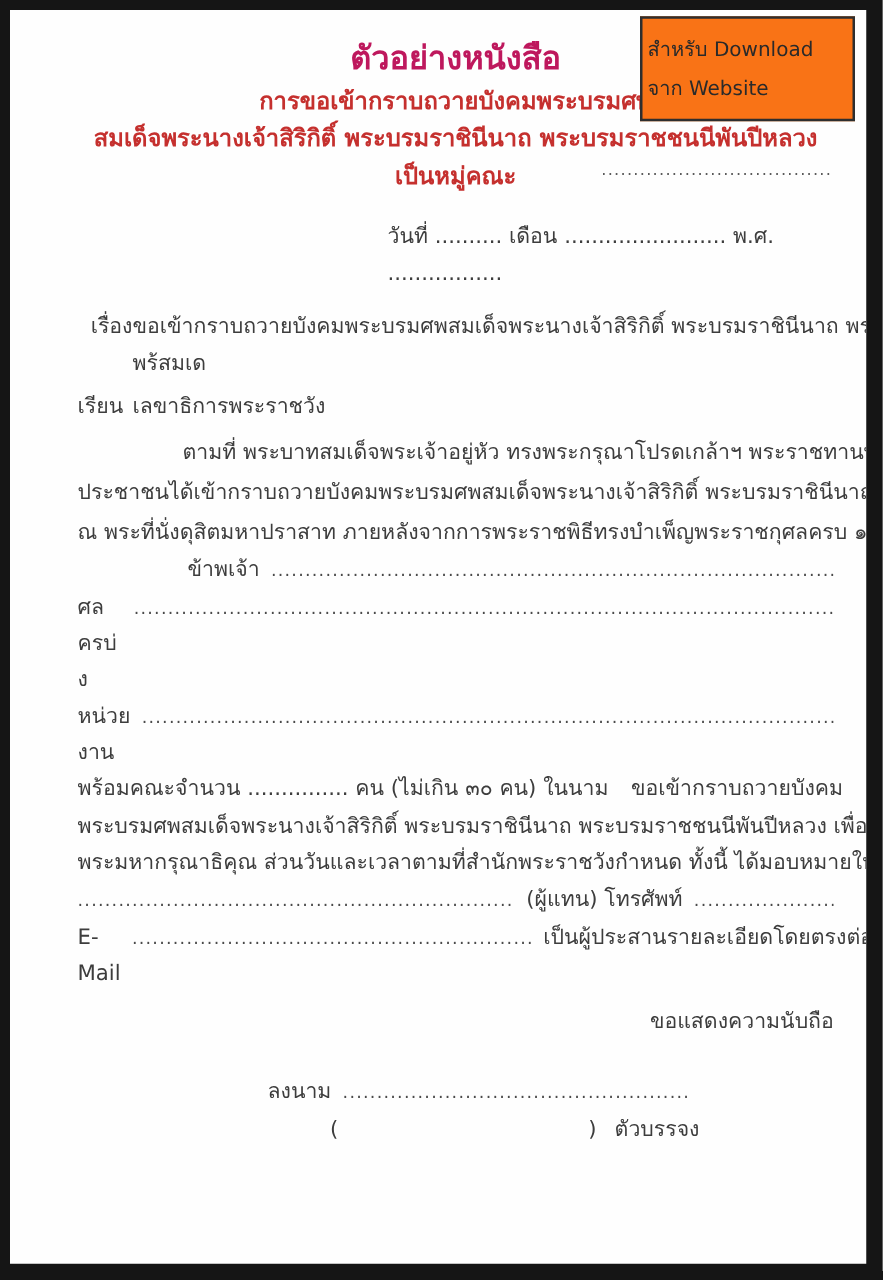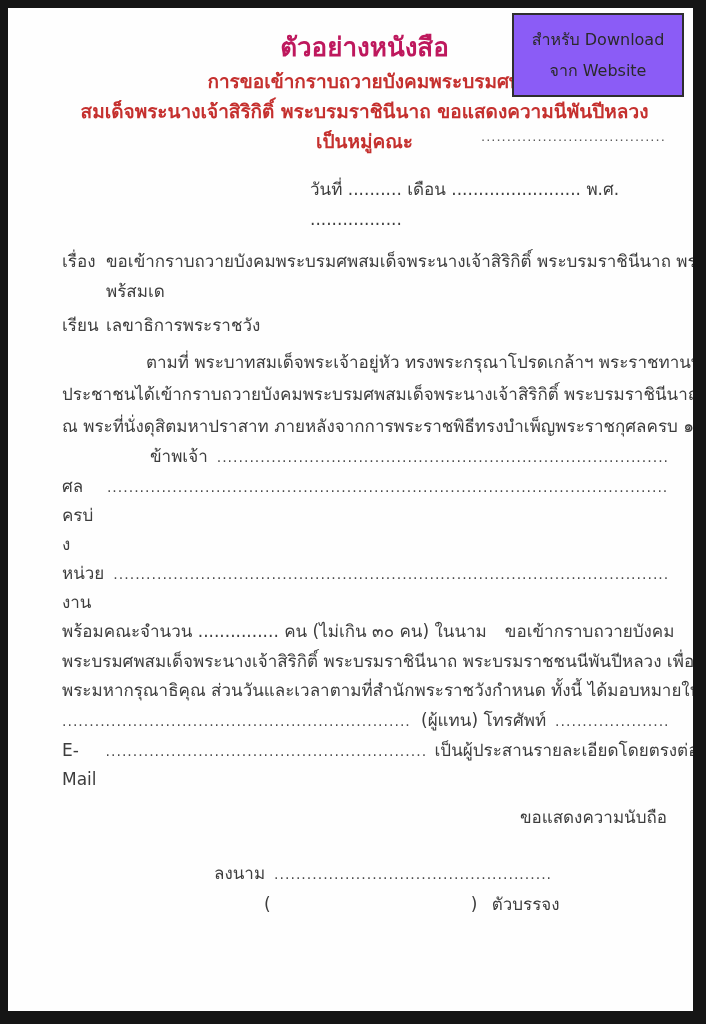--- a/index.html
+++ b/index.html
@@ -12,42 +12,42 @@
     position:relative; box-sizing:border-box;
     width:100%; height:100%; background:#fefefe;
     padding:14px 26px 0 54px;
     font-family:"DejaVu Sans", sans-serif;
     color:#3d3d3d; font-size:17px;
     overflow:hidden;
   }
   
   .dl-box {
     position:absolute; top:5px; right:9px; width:160px;
-    border:2px solid #2e2e2e; background:#8b5cf6;
-    text-align:center; padding:9px 4px; line-height:1.95;
+    border:2px solid #2e2e2e; background:#f97316;
+    text-align:left; padding:9px 4px; line-height:1.95;
     font-size:16px; color:#2a2a2a;
   }
   
   .doc-title {
     margin-top:6px; text-align:center;
     color:#be185d; font-weight:700; font-size:26px; line-height:38px;
   }
   .h-red {
     text-align:center; color:#c5302e; font-weight:700;
     font-size:19px; line-height:30px;
   }
   .h3row { position:relative; }
   .ref-dots {
     position:absolute; right:0; bottom:4px; width:186px;
     overflow:hidden; white-space:nowrap;
     font-size:13px; font-weight:400; color:#5a5a5a; letter-spacing:1px;
   }
   .date-line { margin-top:18px; padding-left:248px; line-height:30px; }
 
-  .subject-row { display:flex; margin-top:12px; line-height:30px; }
+  .subject-row { display:flex; margin-top:12px; line-height:30px;text-align:right; }
   .label-col { flex:none; width:44px; }
   .cont-row { margin-left:44px; line-height:30px; }
   .to-row { display:flex; margin-top:4px; line-height:30px; }
 
   .para { margin-top:6px; line-height:32px; }
   .para-l1 { padding-left:84px; white-space:nowrap; }
   .para-l2, .para-l3 { white-space:nowrap; }
 
   .flexline { display:flex; align-items:baseline; line-height:29px; }
   .leader {
@@ -73,21 +73,21 @@
 <div class="frame">
   <div class="page">
 
     <div class="dl-box">
       <div>สำหรับ Download</div>
       <div>จาก Website</div>
     </div>
 
     <div class="doc-title">ตัวอย่างหนังสือ</div>
     <div class="h-red">การขอเข้ากราบถวายบังคมพระบรมศพ</div>
-    <div class="h-red">สมเด็จพระนางเจ้าสิริกิติ์ พระบรมราชินีนาถ ขอแสดงความนีพันปีหลวง</div>
+    <div class="h-red">สมเด็จพระนางเจ้าสิริกิติ์ พระบรมราชินีนาถ พระบรมราชชนนีพันปีหลวง</div>
     <div class="h-red h3row">
       <span>เป็นหมู่คณะ</span>
       <span class="ref-dots">..............................................................................................................................................................................</span>
     </div>
 
     <div class="date-line">วันที่ .......... เดือน ........................ พ.ศ. .................</div>
 
     <div class="subject-row">
       <span class="label-col">เรื่อง</span>
       <span class="nowrap">ขอเข้ากราบถวายบังคมพระบรมศพสมเด็จพระนางเจ้าสิริกิติ์ พระบรมราชินีนาถ พระบรมราชชนนีพันปีหลวง</span>

